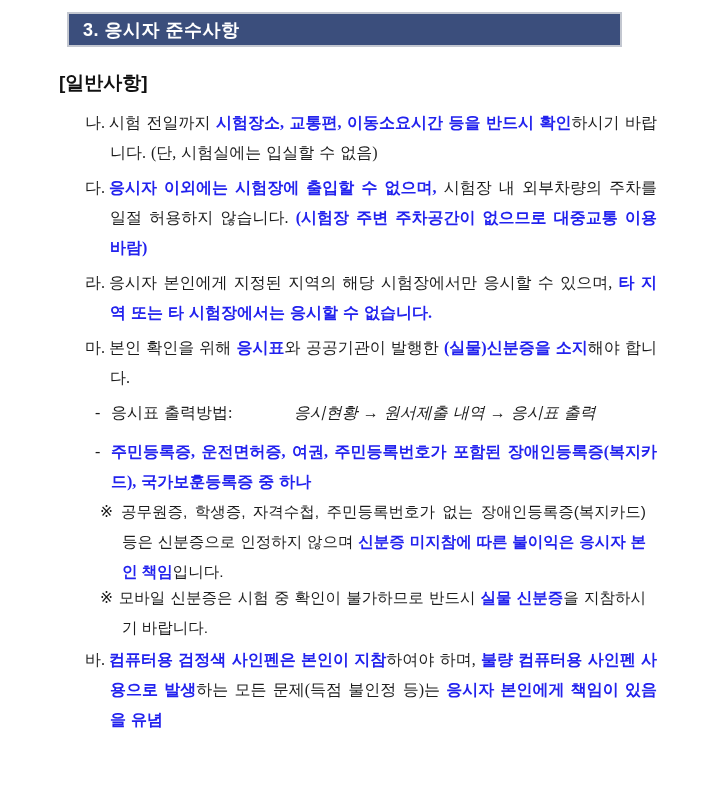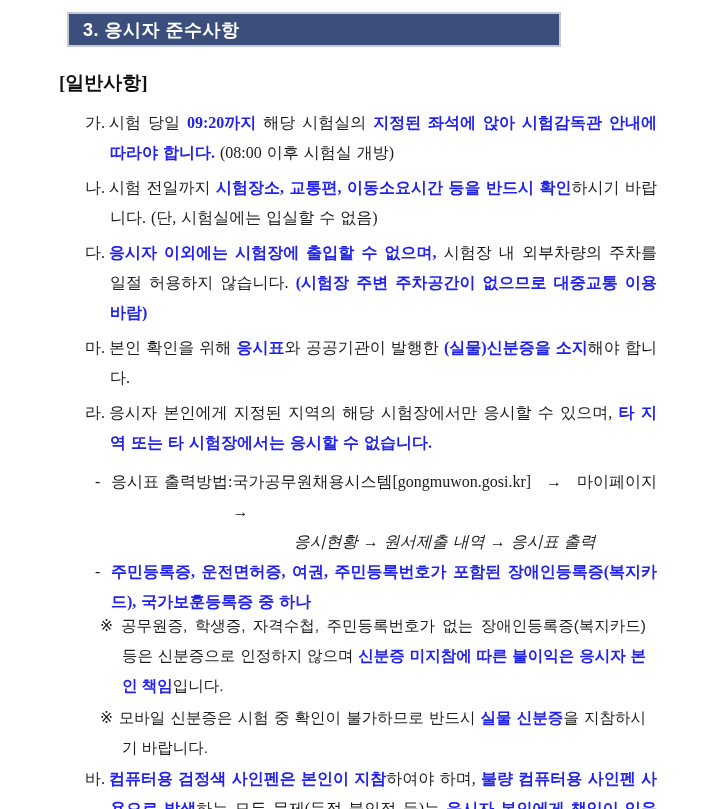--- a/index.html
+++ b/index.html
@@ -8,32 +8,32 @@
     --blue:#2222ee;
     --text:#1c1c1c;
   }
   html,body{margin:0;padding:0;}
   body{
     width:720px;height:809px;overflow:hidden;background:#ffffff;
     font-family:"Liberation Serif","DejaVu Serif",serif;
     color:var(--text);
   }
   .section-bar{
-    margin:12px 0 0 67px;width:494px;height:35px;box-sizing:border-box;
+    margin:12px 0 0 67px;width:555px;height:35px;box-sizing:border-box;
     background:var(--navy);border:2px solid var(--navy-border);
     display:flex;align-items:center;
   }
   .section-bar .bar-title{
     color:#ffffff;font-family:"Liberation Sans","DejaVu Sans",sans-serif;
     font-weight:bold;font-size:18px;padding-left:14px;letter-spacing:0.5px;
     white-space:nowrap;
   }
   .subheader{
     margin:25px 0 0 59px;
-    font-family:Liberation Serif, serif;
+    font-family:Liberation Sans, sans-serif;
     font-weight:bold;font-size:19px;color:#111111;line-height:22px;
   }
   #items{margin:14px 63px 0 85px;}
   .item{
     text-align:justify;line-height:30px;font-size:16px;word-spacing:1px;
   }
   .item.main{
     padding-left:25px;text-indent:-25px;margin-bottom:5px;
   }
   .item.main .label{margin-right:4px;}
@@ -62,30 +62,28 @@
 </style>
 </head>
 <body>
 
 <div class="page">
   <div class="section-bar">
     <span class="bar-title">3. 응시자 준수사항</span>
   </div>
   <div class="subheader">[일반사항]</div>
   <div id="items">
-      <div class="item main"><span class="label">가.</span><span class="seg">시험 당일 </span><span class="seg-blue">09:20까지</span><span class="seg"> 해당 시험실의 </span><span class="seg-blue">지정된 좌석에 앉아 시험감독관 안내에 따라야 합니다.</span><span class="seg"> (08:00 이후 시험실 개방)</span></div>
       <div class="item main"><span class="label">나.</span><span class="seg">시험 전일까지 </span><span class="seg-blue">시험장소, 교통편, 이동소요시간 등을 반드시 확인</span><span class="seg">하시기 바랍니다. (단, 시험실에는 입실할 수 없음)</span></div>
       <div class="item main"><span class="label">다.</span><span class="seg-blue">응시자 이외에는 시험장에 출입할 수 없으며,</span><span class="seg"> 시험장 내 외부차량의 주차를 일절 허용하지 않습니다. </span><span class="seg-blue">(시험장 주변 주차공간이 없으므로 대중교통 이용 바람)</span></div>
+      <div class="item main"><span class="label">라.</span><span class="seg">응시자 본인에게 지정된 지역의 해당 시험장에서만 응시할 수 있으며, </span><span class="seg-blue">타 지역 또는 타 시험장에서는 응시할 수 없습니다.</span></div>
       <div class="item main"><span class="label">마.</span><span class="seg">본인 확인을 위해 </span><span class="seg-blue">응시표</span><span class="seg">와 공공기관이 발행한 </span><span class="seg-blue">(실물)신분증을 소지</span><span class="seg">해야 합니다.</span></div>
-      <div class="item main"><span class="label">라.</span><span class="seg">응시자 본인에게 지정된 지역의 해당 시험장에서만 응시할 수 있으며, </span><span class="seg-blue">타 지역 또는 타 시험장에서는 응시할 수 없습니다.</span></div>
       <div class="item dash">
         <span class="label">-</span>
         <span class="sublabel">응시표 출력방법:</span>
         <span class="flow">
-          <span class="line">국가공무원채용시스템[gongmuwon.gosi.kr] → 마이페이지 →</span>
           <span class="line center">응시현황 → 원서제출 내역 → 응시표 출력</span>
         </span>
       </div>
       <div class="item dash">
         <span class="label">-</span>
         <span class="flow"><span class="seg-blue">주민등록증, 운전면허증, 여권, 주민등록번호가 포함된 장애인등록증(복지카드), 국가보훈등록증 중 하나</span></span>
       </div>
       <div class="item note"><span class="label">※</span><span class="seg">공무원증, 학생증, 자격수첩, 주민등록번호가 없는 장애인등록증(복지카드) 등은 신분증으로 인정하지 않으며 </span><span class="seg-blue">신분증 미지참에 따른 불이익은 응시자 본인 책임</span><span class="seg">입니다.</span></div>
       <div class="item note"><span class="label">※</span><span class="seg">모바일 신분증은 시험 중 확인이 불가하므로 반드시 </span><span class="seg-blue">실물 신분증</span><span class="seg">을 지참하시기 바랍니다.</span></div>
       <div class="item main"><span class="label">바.</span><span class="seg-blue">컴퓨터용 검정색 사인펜은 본인이 지참</span><span class="seg">하여야 하며, </span><span class="seg-blue">불량 컴퓨터용 사인펜 사용으로 발생</span><span class="seg">하는 모든 문제(득점 불인정 등)는 </span><span class="seg-blue">응시자 본인에게 책임이 있음을 유념</span></div>

